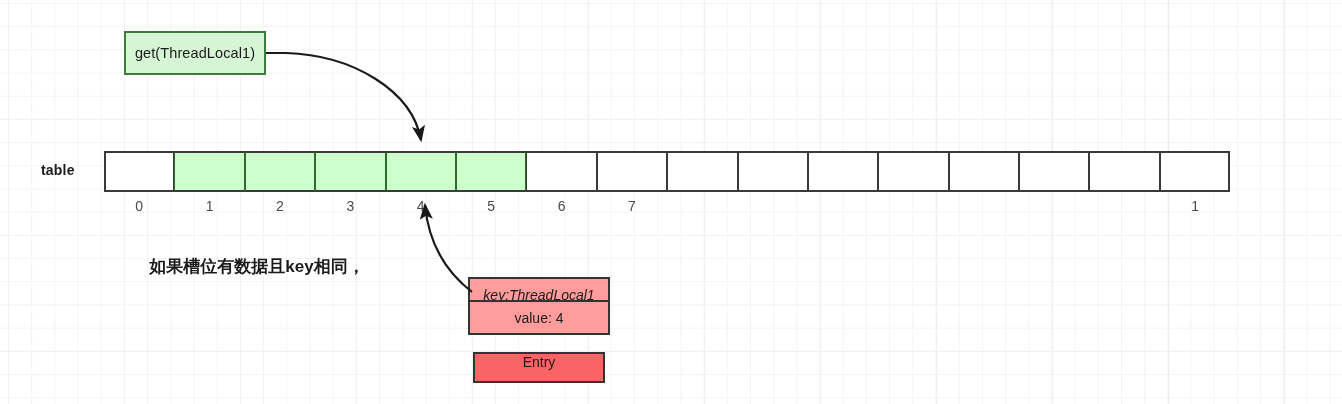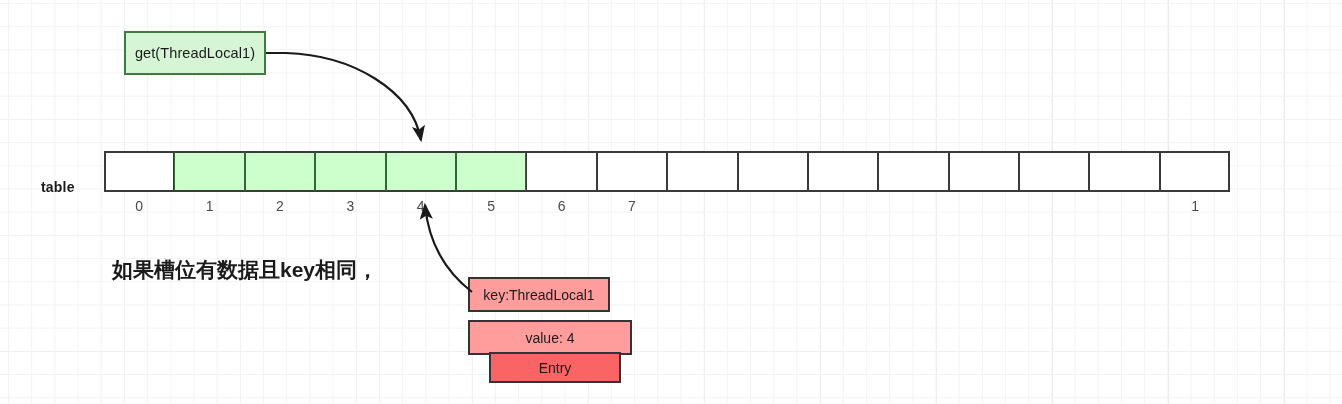--- a/index.html
+++ b/index.html
@@ -51,21 +51,20 @@
 
   
   .table-label {
     position: absolute;
     left: 41px;
     top: 162px;
     font-size: 14px;
     font-weight: bold;
     color: #1b1b1b;
     letter-spacing: 0.2px;
-    margin-top: 17px;
   }
 
   
   #table-array {
     position: absolute;
     left: 104px;
     top: 151px;
     height: 41px;
     display: flex;
     box-sizing: border-box;
@@ -100,55 +99,54 @@
     width: 70.4px;
     text-align: center;
     font-size: 14px;
     color: #4a4a4a;
   }
   .index-label.blank { color: transparent; }
 
   
   .note {
     position: absolute;
-    left: 100px;
+    left: 112px;
     top: 255px;
     width: 290px;
     text-align: center;
-    font-size: 21px;
+    font-size: 17px;
     font-weight: bold;
     line-height: 1.45;
     color: #1b1b1b;
   }
 
   
   .entry-field {
     position: absolute;
     box-sizing: border-box;
     border: 2px solid #333333;
     background-color: #ff9d9d;
     display: flex;
     align-items: center;
     justify-content: center;
     font-size: 14px;
     color: #1b1b1b;
   }
-  #entry-key   { left: 468px; top: 277px; width: 142px; height: 35px; }
-  #entry-value { left: 468px; top: 320px; width: 164px; height: 35px; }
+  #entry-key   { left: 468px; top: 277px; width: 142px; height: 35px; font-style: italic; }
+  #entry-value { left: 468px; top: 300px; width: 142px; height: 35px; }
   #entry-title {
     position: absolute;
-    left: 489px;
+    left: 473px;
     top: 352px;
     width: 132px;
     height: 31px;
     box-sizing: border-box;
     border: 2px solid #333333;
     background-color: #fa6464;
     display: flex;
-    align-items: center;
     justify-content: center;
     font-size: 14px;
     color: #1b1b1b;
   }
 
   
   #arrows {
     position: absolute;
     left: 0;
     top: 0;

